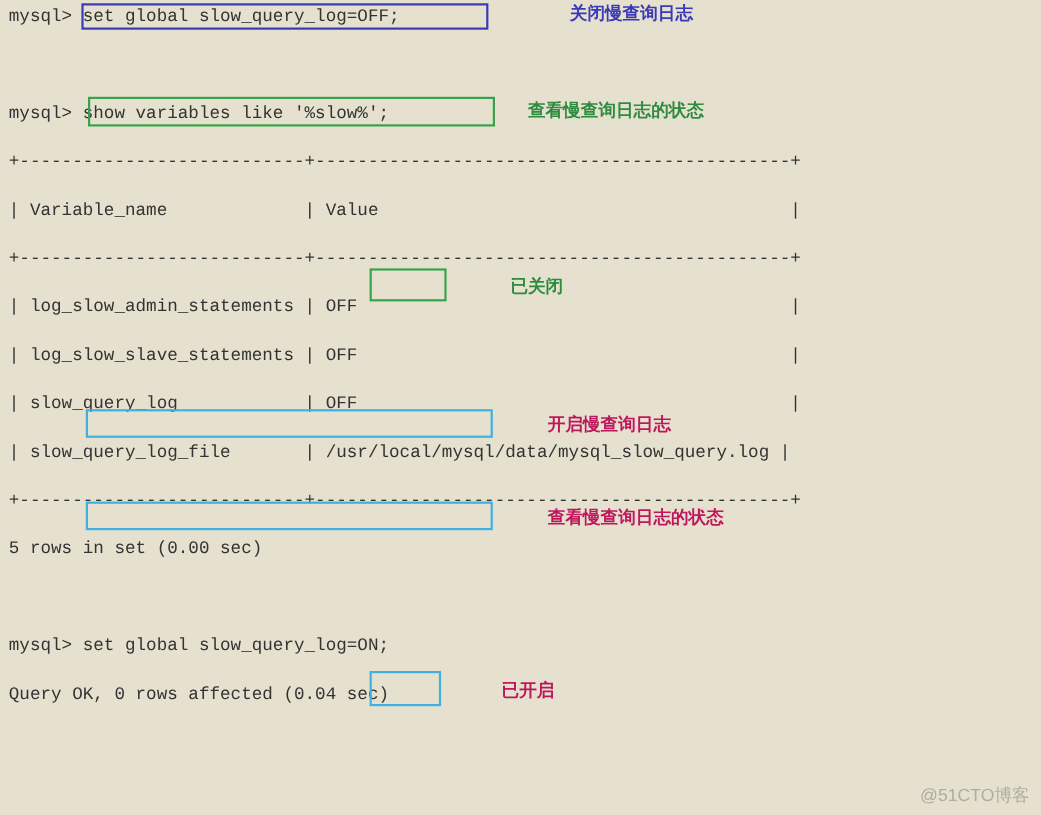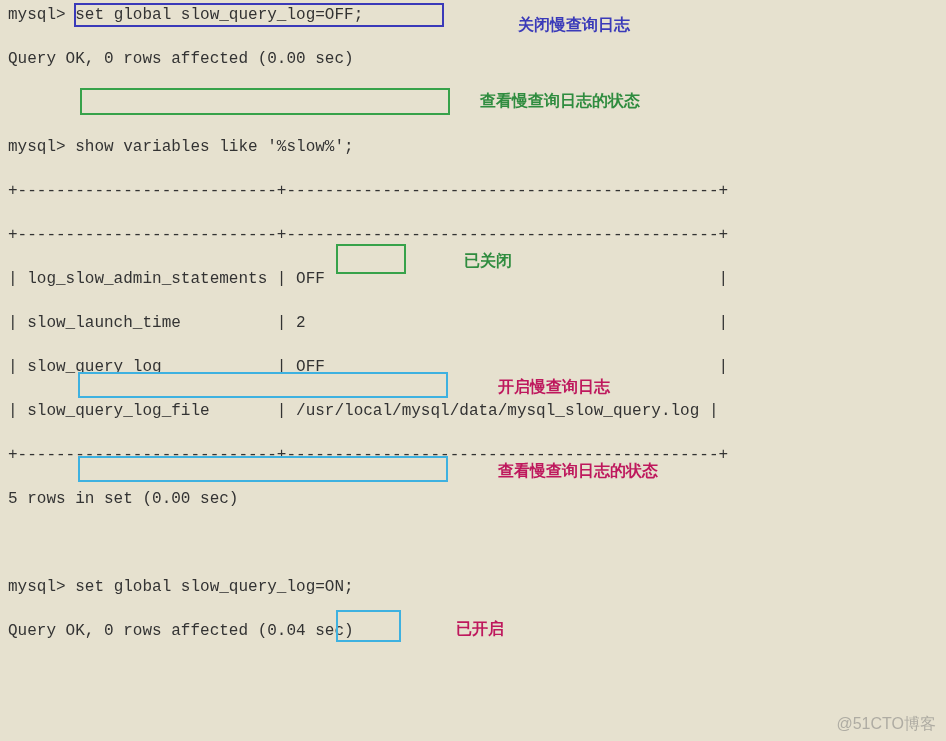--- a/index.html
+++ b/index.html
@@ -50,27 +50,27 @@
     bottom: 6px;
     color: rgba(120,120,120,0.5);
     font-family: "Microsoft YaHei",sans-serif;
     font-size: 16px;
   }
 </style>
 </head>
 <body>
 
 <pre><span class="line"><span>mysql&gt;</span> <span>set global slow_query_log=OFF;</span></span>
-<span class="line">Query OK, 0 rows affected (0.00 sec)</span>
 <span class="line"> </span>
 <span class="line"><span>mysql&gt;</span> <span>show variables like '%slow%';</span></span>
 <span class="line">+---------------------------+---------------------------------------------+</span>
+<span class="line">| Variable_name             | Value                                       |</span>
 <span class="line">+---------------------------+---------------------------------------------+</span>
 <span class="line">| log_slow_admin_statements | OFF                                         |</span>
-<span class="line">| slow_launch_time          | 2                                           |</span>
+<span class="line">| log_slow_slave_statements | OFF                                         |</span>
 <span class="line">| slow_query_log            | OFF                                         |</span>
 <span class="line">| slow_query_log_file       | /usr/local/mysql/data/mysql_slow_query.log |</span>
 <span class="line">+---------------------------+---------------------------------------------+</span>
 <span class="line">5 rows in set (0.00 sec)</span>
 <span class="line"> </span>
 <span class="line"><span>mysql&gt;</span> <span>set global slow_query_log=ON;</span></span>
 <span class="line">Query OK, 0 rows affected (0.04 sec)</span>
 
 
 
@@ -85,20 +85,20 @@
 
 </pre>
 
 <div class="box box-blue" style="left:74px; top:3px;  width:370px; height:24px;"></div>
 <div class="box box-green" style="left:80px; top:88px; width:370px; height:27px;"></div>
 <div class="box box-green" style="left:336px;top:244px;width:70px;  height:30px;"></div>
 <div class="box box-cyan" style="left:78px; top:372px;width:370px; height:26px;"></div>
 <div class="box box-cyan" style="left:78px; top:456px;width:370px; height:26px;"></div>
 <div class="box box-cyan" style="left:336px;top:610px;width:65px;  height:32px;"></div>
 
-<div class="anno a-blue" style="left:518px; top:14px;text-align:right;">关闭慢查询日志</div>
+<div class="anno a-blue" style="left:518px; top:2px;text-align:right;">关闭慢查询日志</div>
 <div class="anno a-green" style="left:480px; top:90px;">查看慢查询日志的状态</div>
 <div class="anno a-green" style="left:464px; top:250px;text-align:center;">已关闭</div>
 <div class="anno a-cyan" style="left:498px; top:376px;">开启慢查询日志</div>
 <div class="anno a-cyan" style="left:498px; top:460px;">查看慢查询日志的状态</div>
 <div class="anno a-cyan" style="left:456px; top:618px;">已开启</div>
 
 <div class="watermark">@51CTO博客</div>
 
 </body></html>

